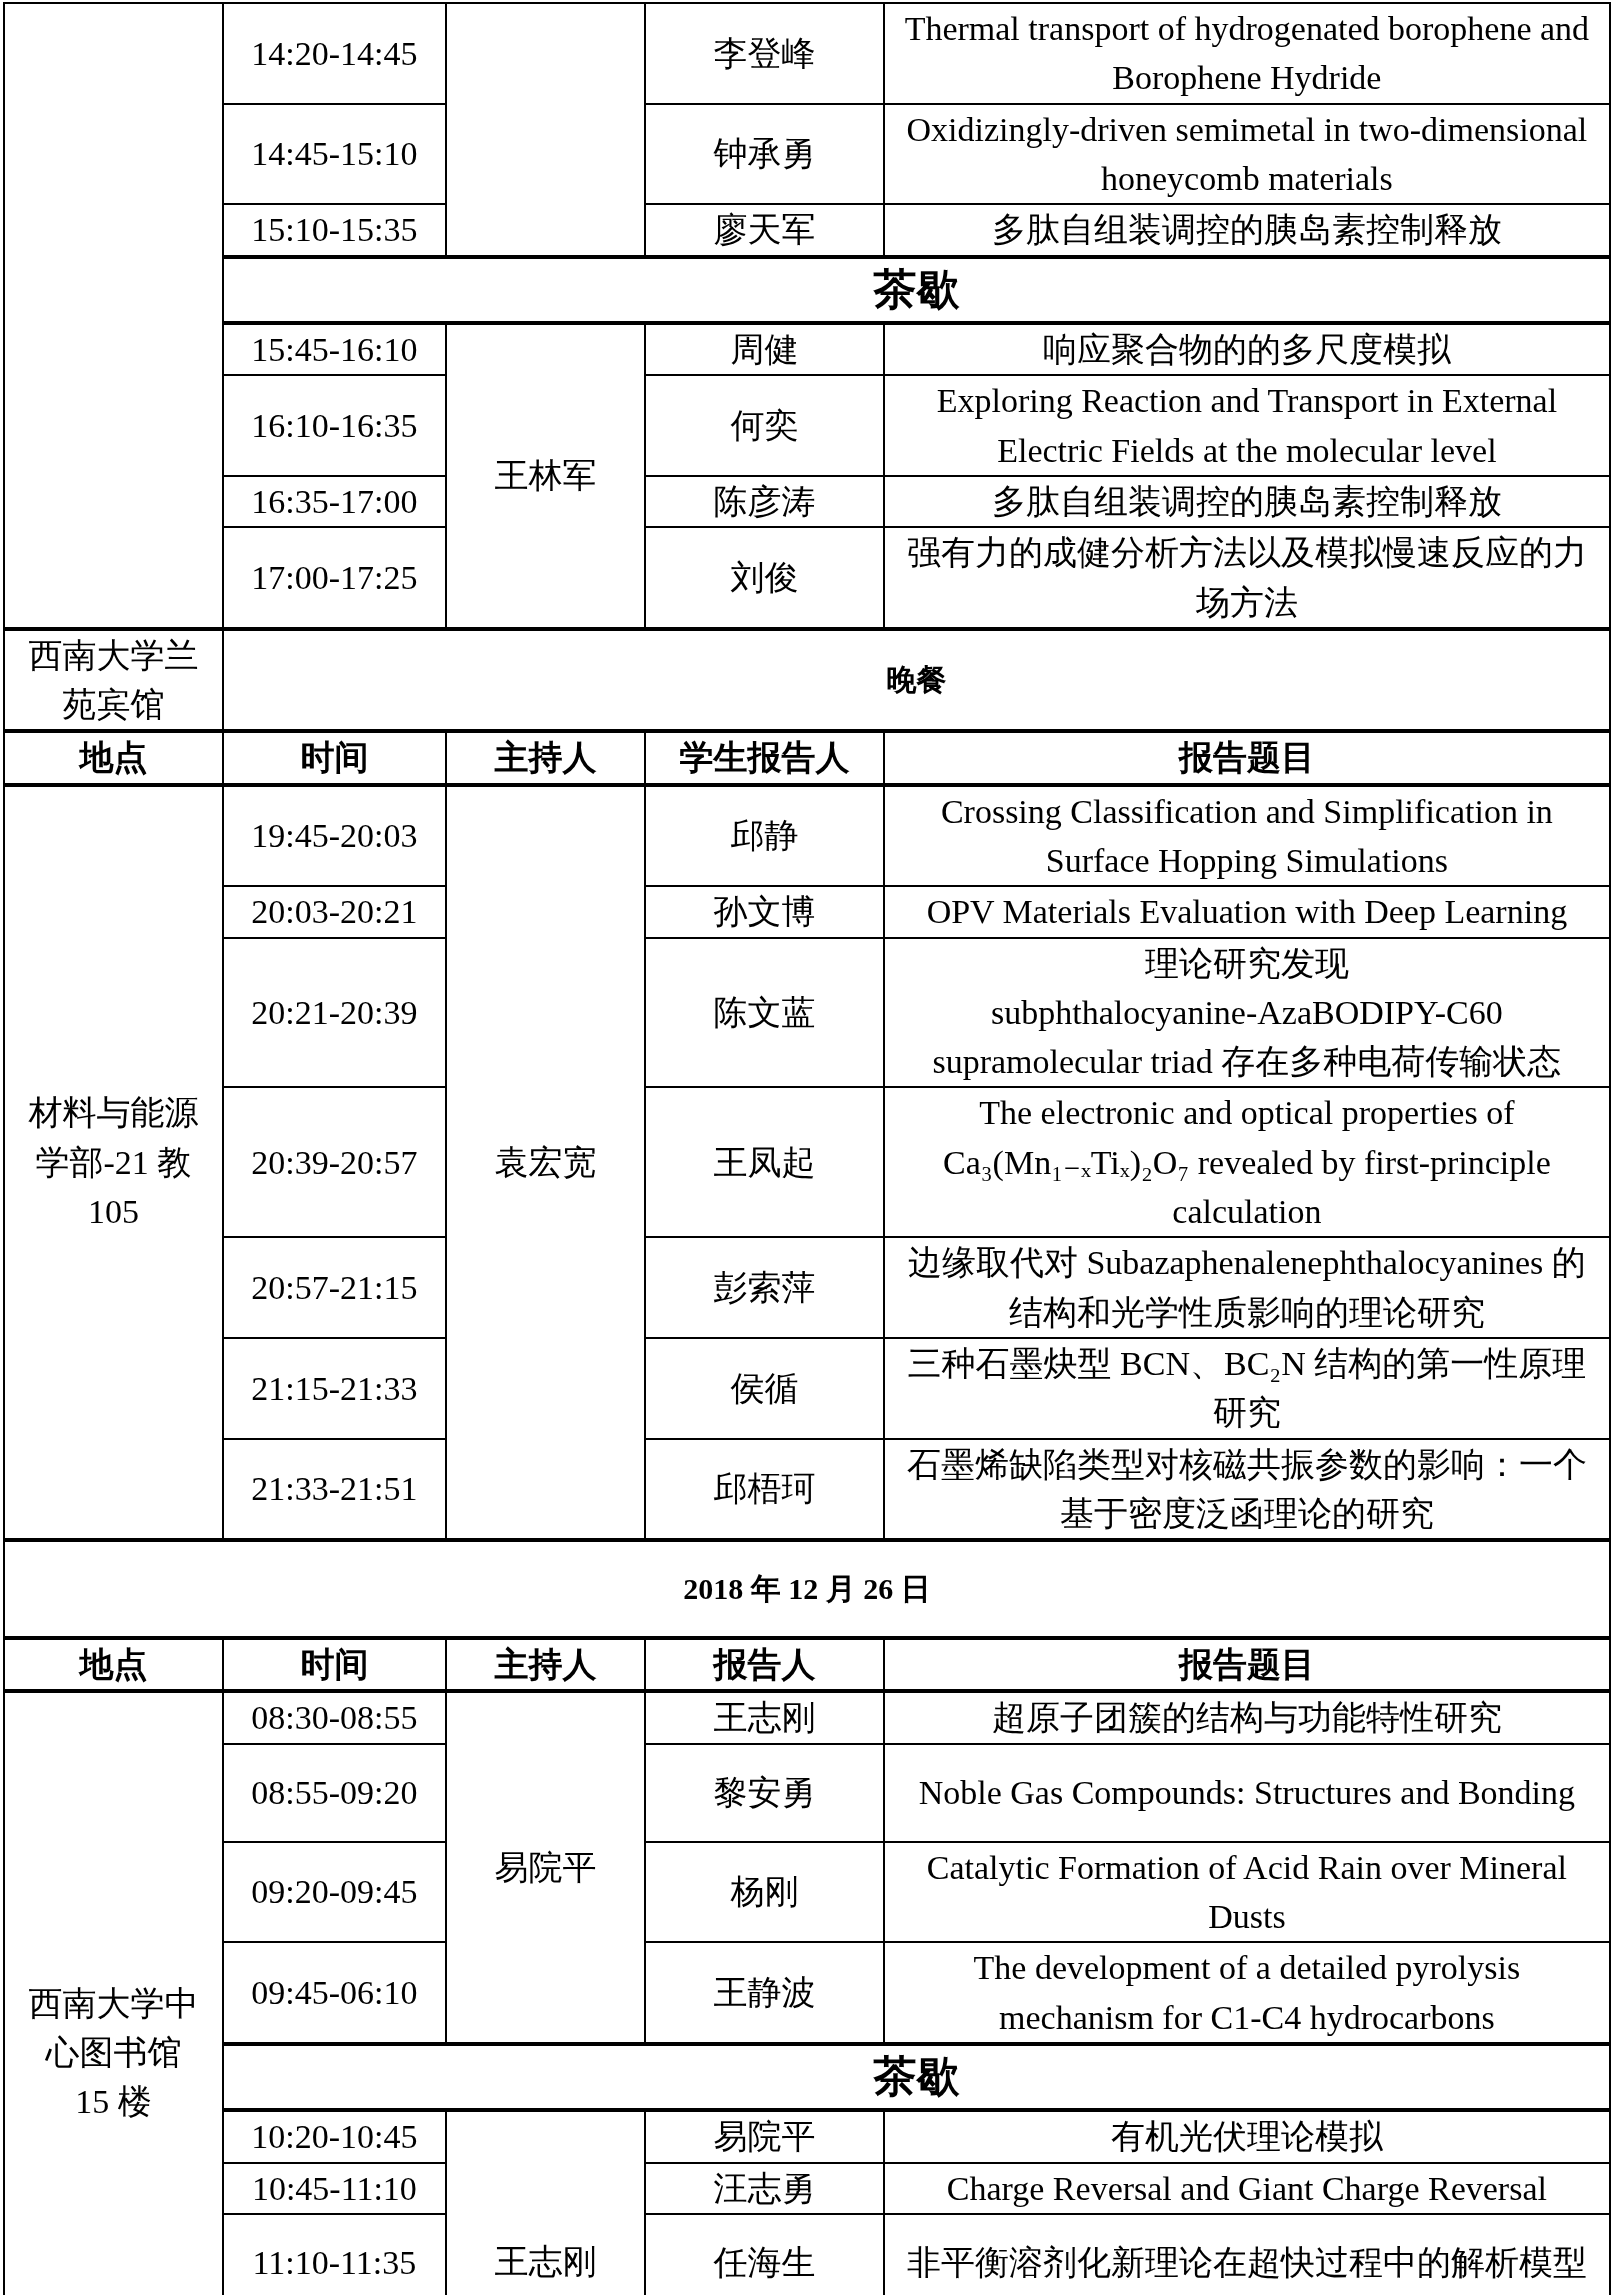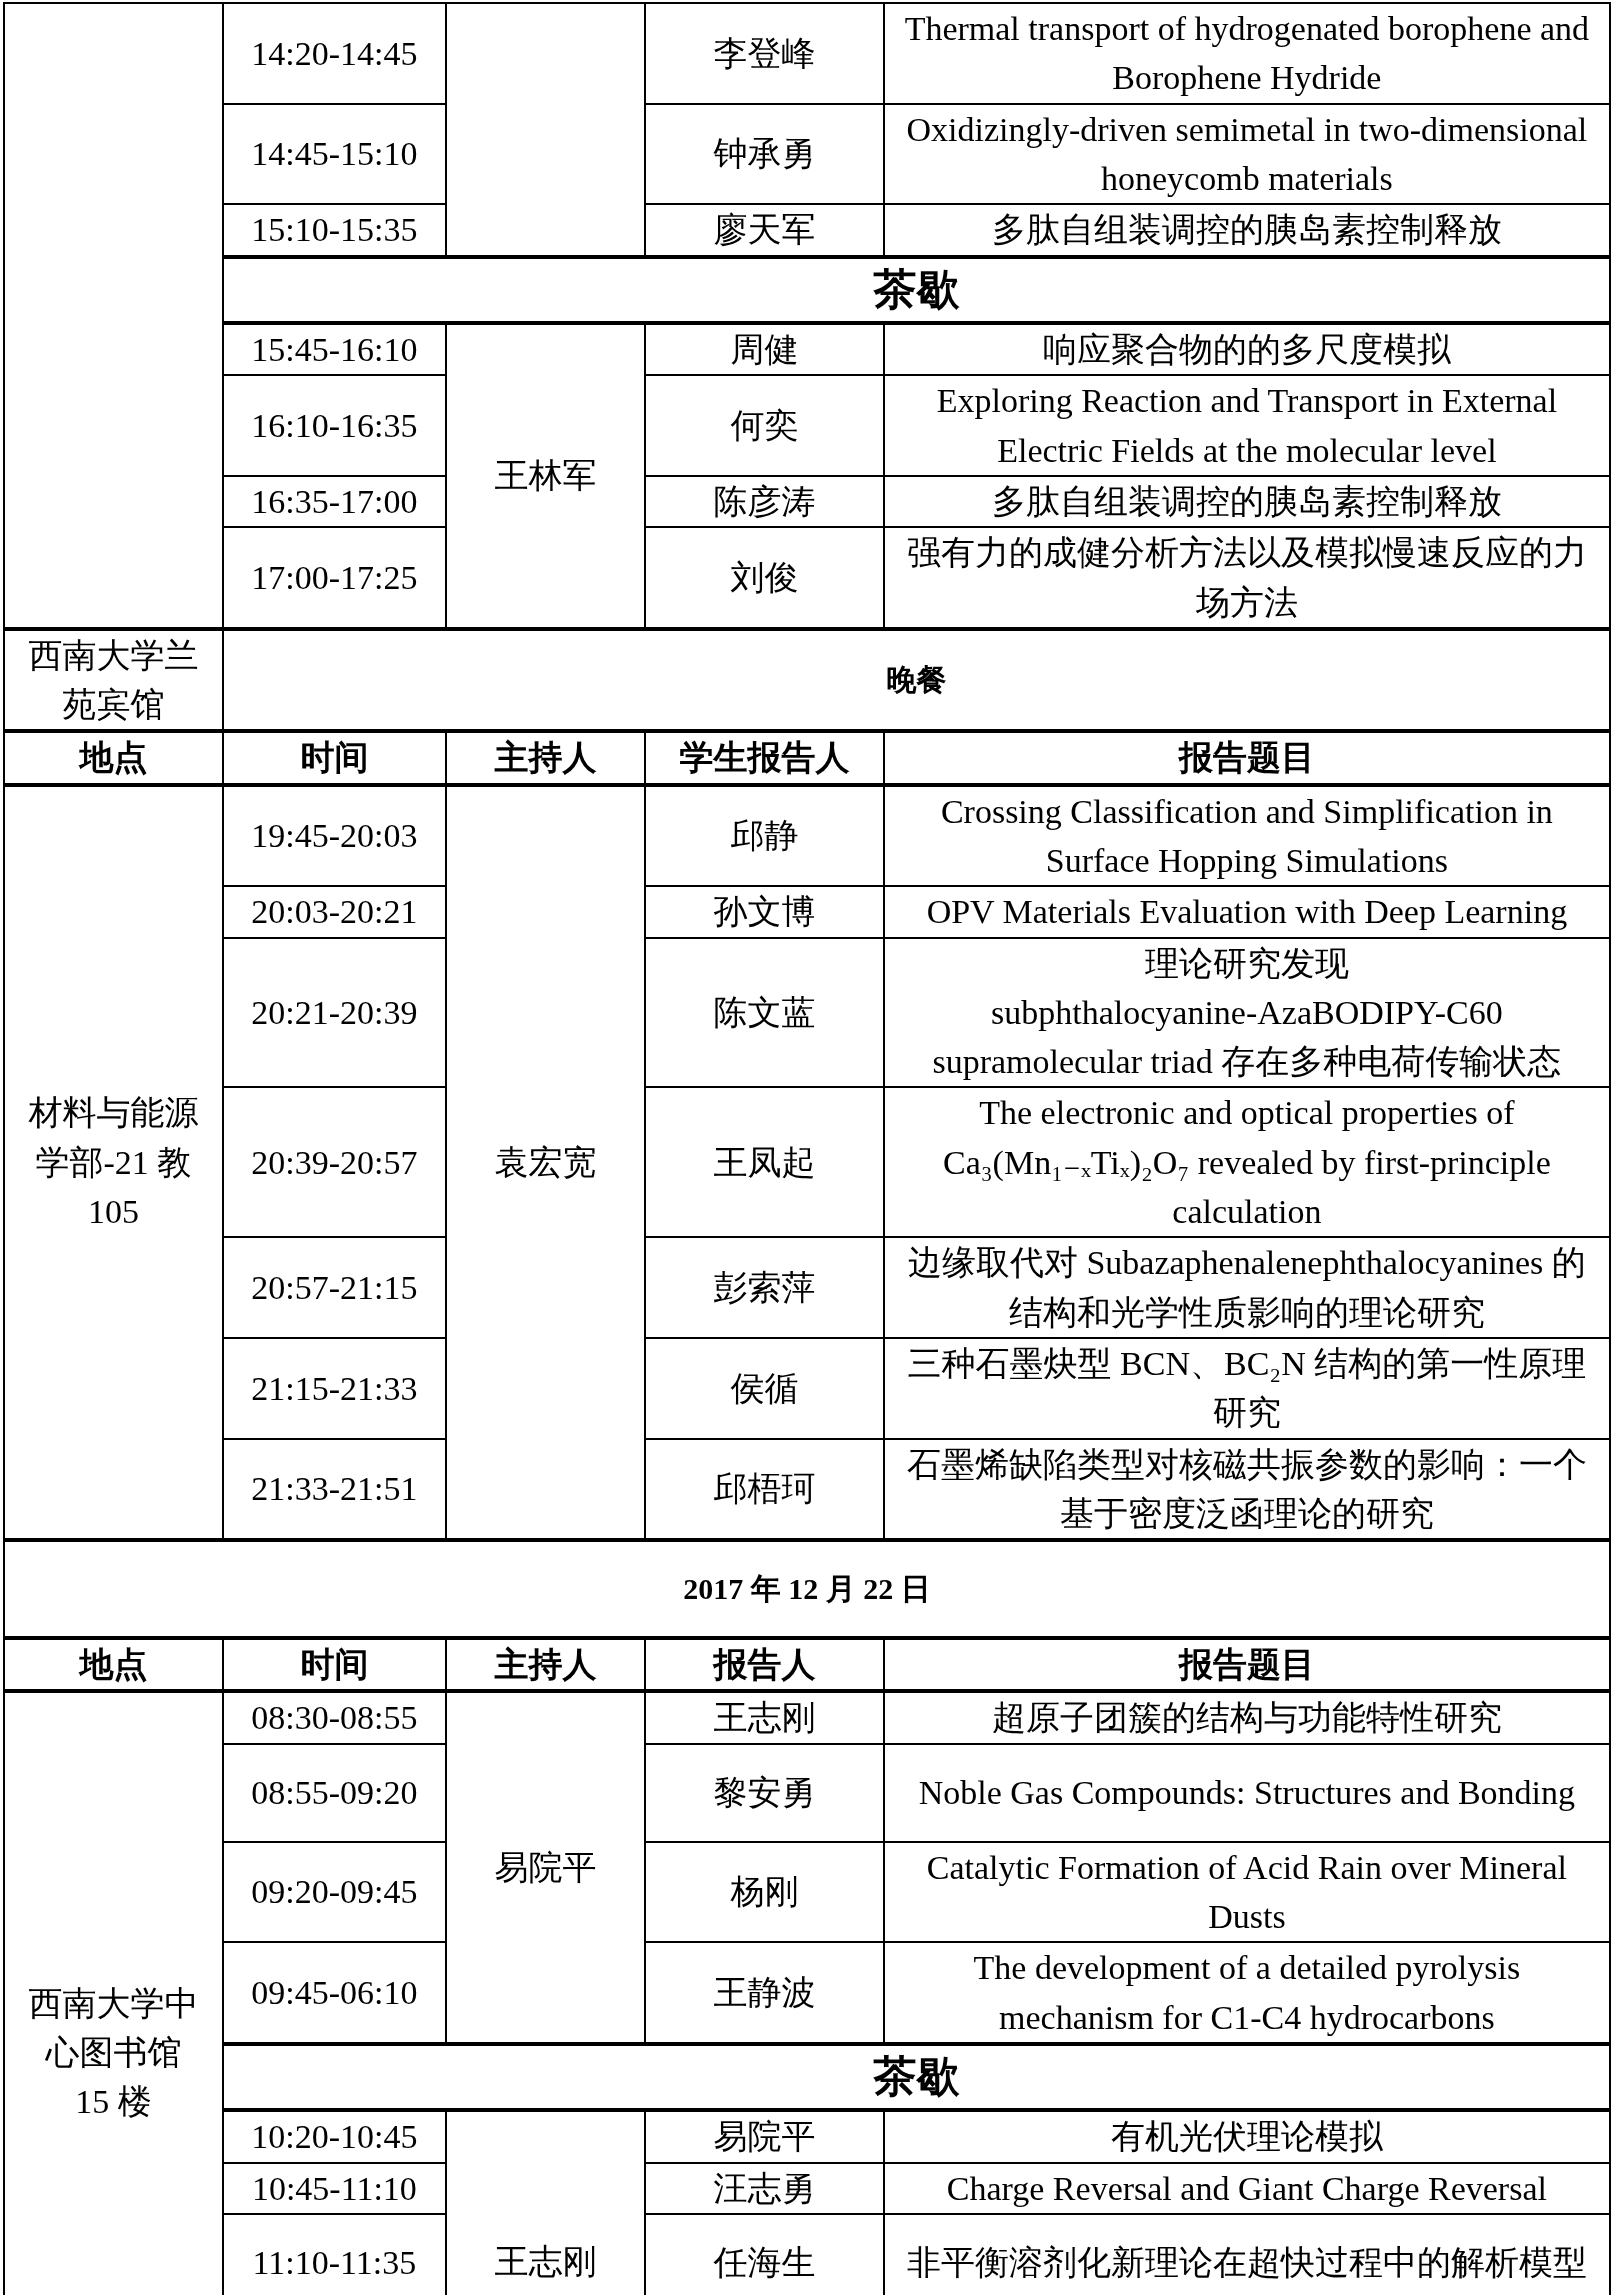--- a/index.html
+++ b/index.html
@@ -140,21 +140,21 @@
         <td>侯循</td>
         <td>三种石墨炔型 BCN、BC₂N 结构的第一性原理研究</td>
       </tr>
       <tr style="height:97px">
         <td>21:33-21:51</td>
         <td>邱梧珂</td>
         <td>石墨烯缺陷类型对核磁共振参数的影响：一个基于密度泛函理论的研究</td>
       </tr>
 
       <tr class="sep" style="height:98px">
-        <td colspan="5" class="big">2017 年 12 月 22 日</td>
+        <td colspan="5" class="big">2018 年 12 月 26 日</td>
       </tr>
 
       <tr class="sep" style="height:48px">
         <td class="hd">地点</td>
         <td class="hd">时间</td>
         <td class="hd">主持人</td>
         <td class="hd">报告人</td>
         <td class="hd">报告题目</td>
       </tr>
 

